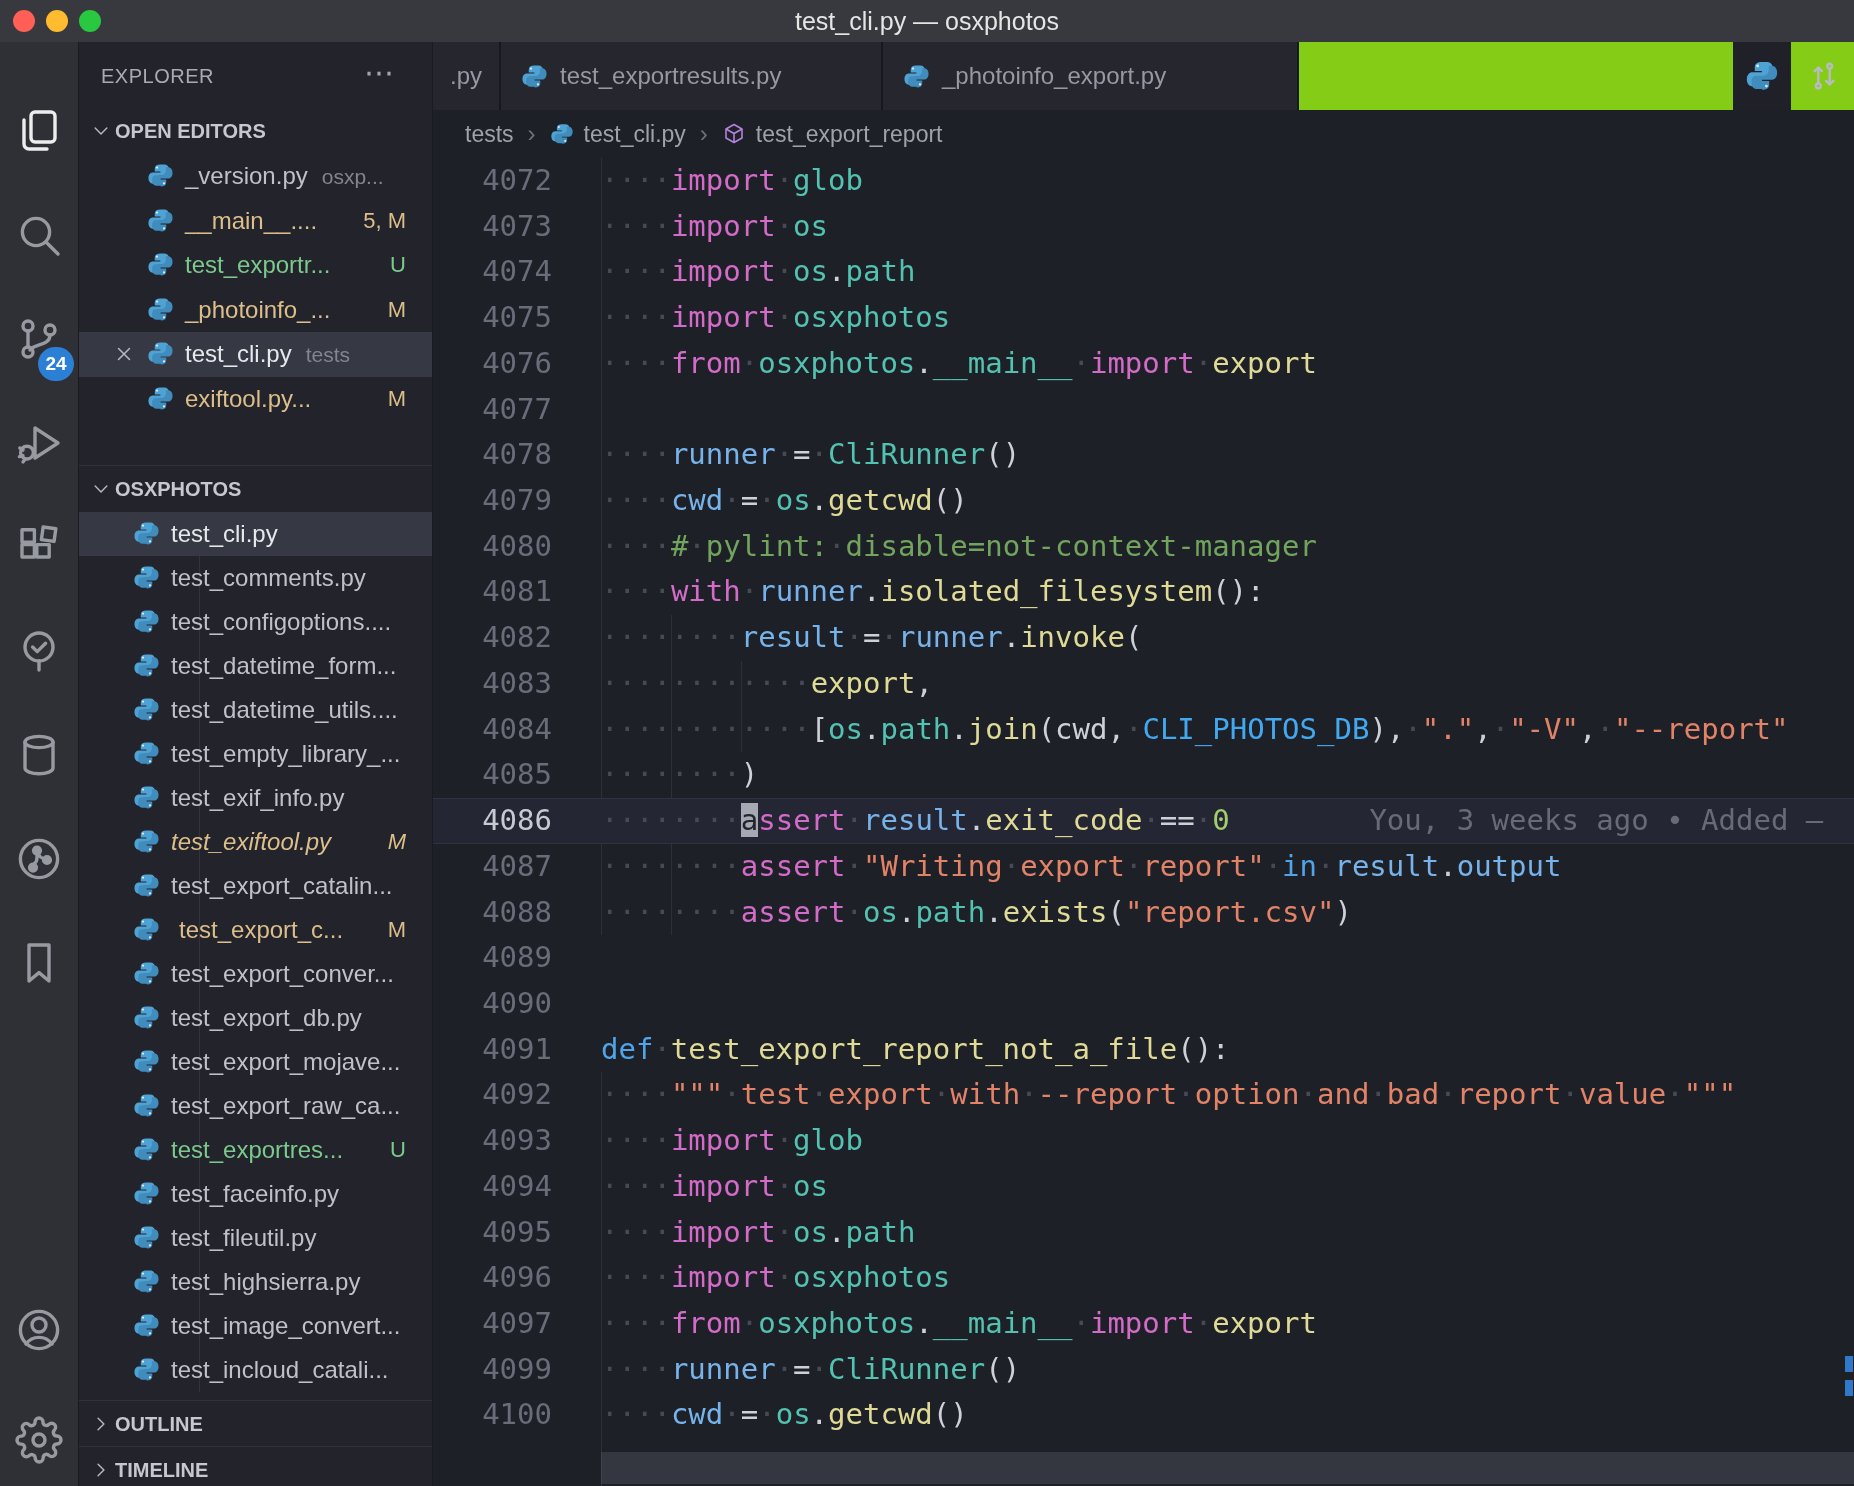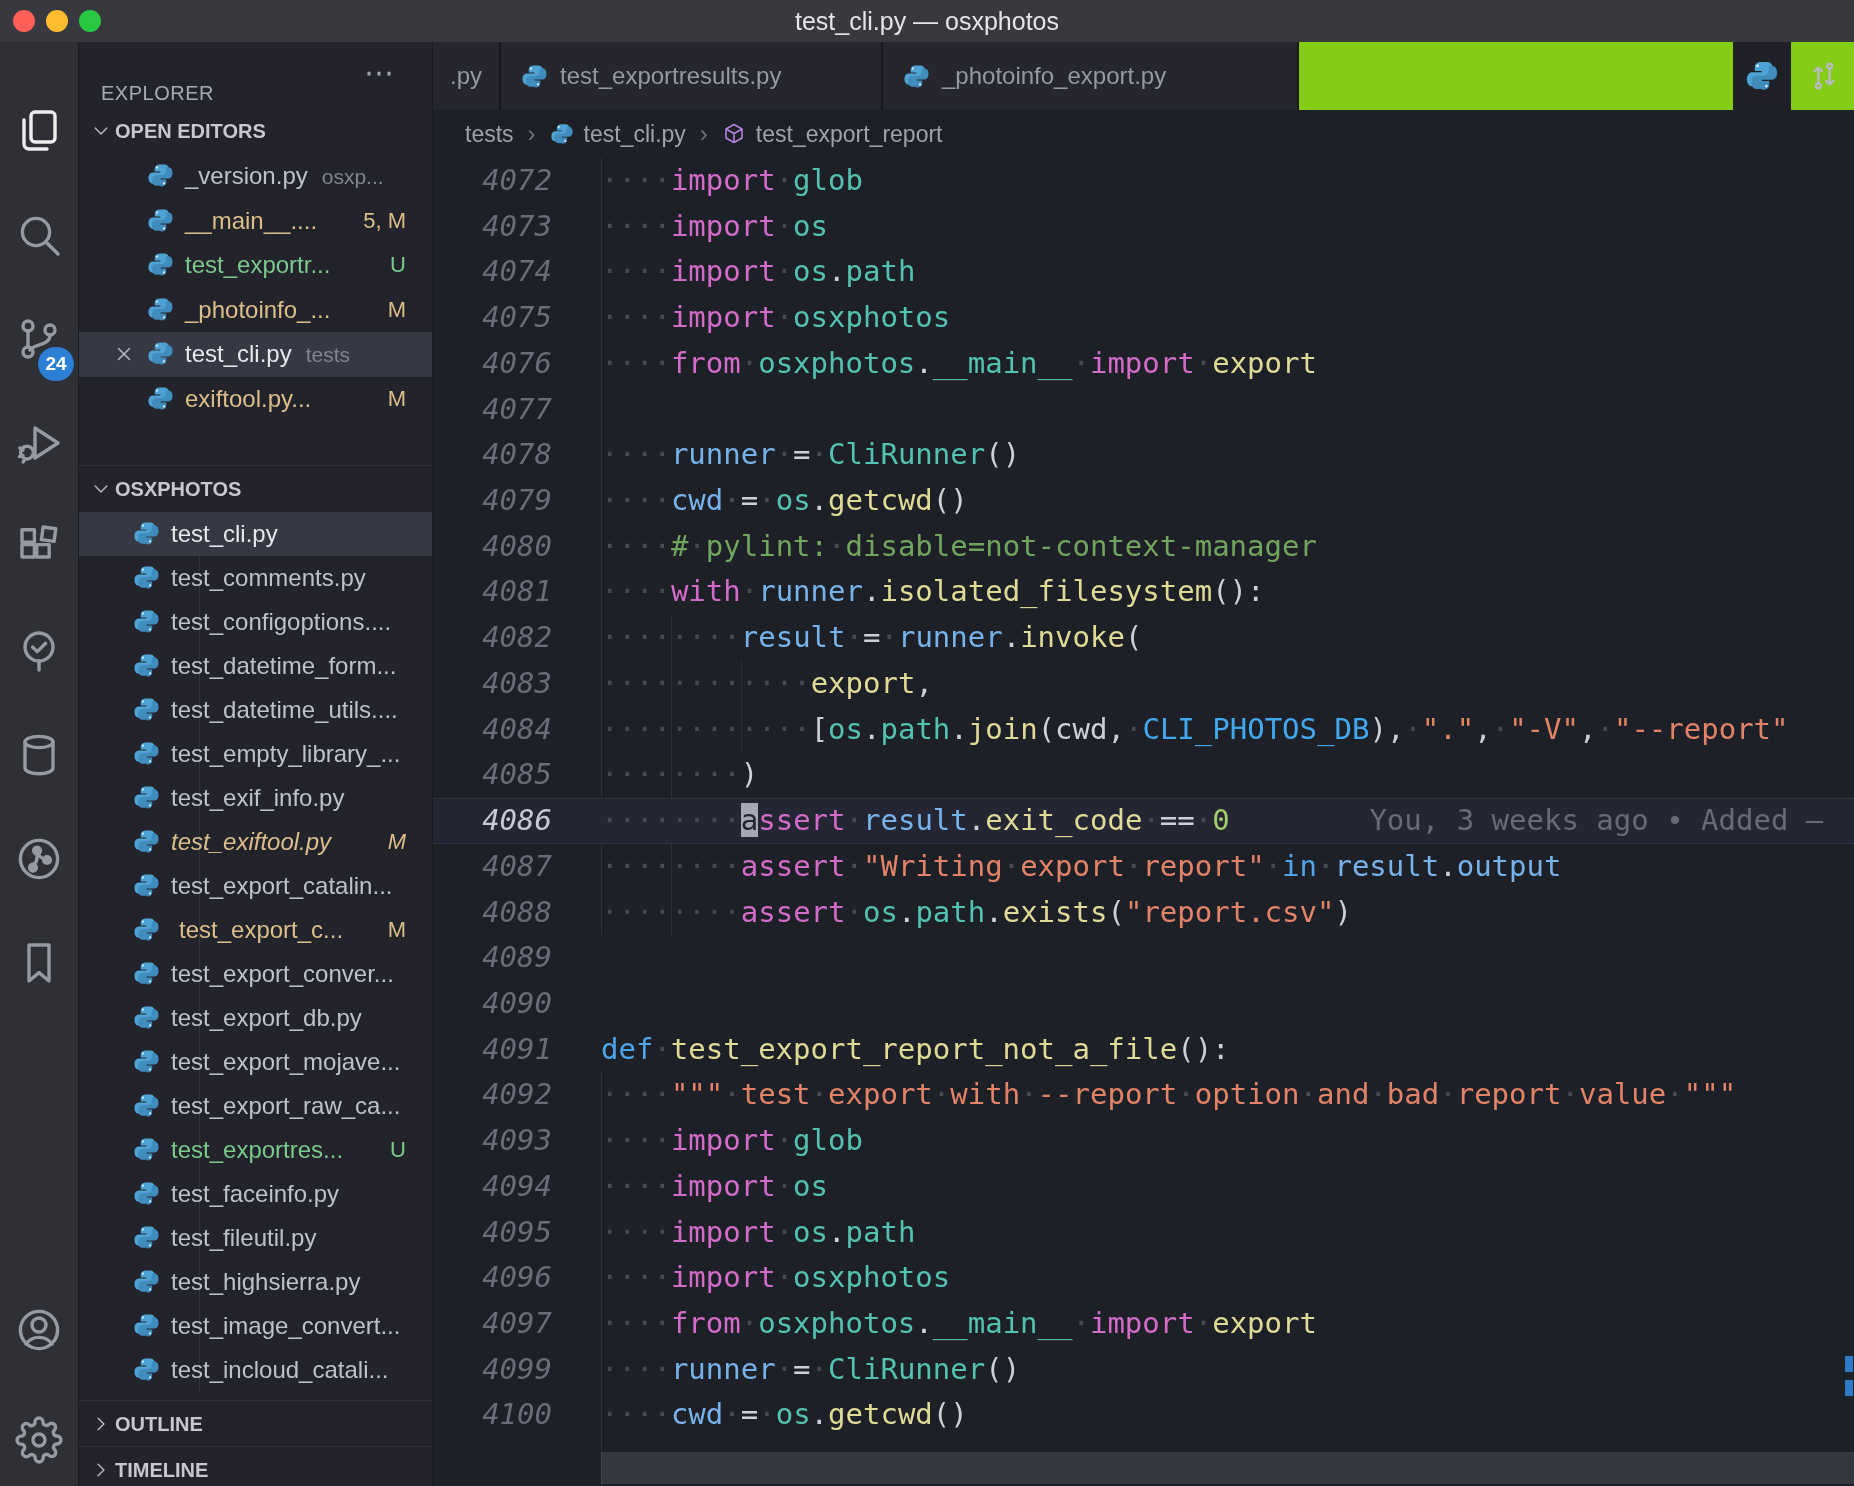--- a/index.html
+++ b/index.html
@@ -13,21 +13,21 @@
   
   #activitybar{position:absolute;left:0;top:42px;width:78px;height:1444px;background:#2f3036;border-right:1px solid #1a1b20;}
   .ab-item{position:absolute;left:0;width:78px;height:92px;display:flex;align-items:center;justify-content:center;color:#989aa2;}
   .ab-item.active{color:#eceded;}
   .ab-item svg{width:48px;height:48px;}
   .ab-badge{position:absolute;left:38px;top:54px;min-width:36px;height:34px;border-radius:17px;
     background:var(--badge);color:#fff;font-size:19px;font-weight:bold;line-height:34px;text-align:center;padding:0 4px;box-sizing:border-box;}
   
   #sidebar{position:absolute;left:79px;top:42px;width:353px;height:1444px;background:#23242b;border-right:1px solid #1a1b20;overflow:hidden;}
   #sb-head{position:absolute;left:0;top:0;width:100%;height:68px;}
-  #sb-title{position:absolute;left:22px;top:0;height:68px;line-height:68px;color:#a9abb3;font-size:20px;letter-spacing:.5px;margin-top:17px;}
+  #sb-title{position:absolute;left:22px;top:0;height:68px;line-height:68px;color:#a9abb3;font-size:20px;letter-spacing:.5px;}
   #sb-more{position:absolute;right:38px;top:0;height:68px;line-height:62px;color:#a2a4ab;font-size:30px;}
   .sec-head{position:absolute;left:0;width:100%;height:46px;border-top:1px solid #313239;color:#c7c8ce;}
   .sec-head .chev{position:absolute;left:12px;top:13px;width:20px;height:20px;color:#b8b9c0;}
   .sec-head .lbl{position:absolute;left:36px;top:0;height:46px;line-height:46px;font-weight:bold;font-size:20px;}
   .sb-row{position:absolute;left:0;width:353px;height:44px;color:#bfc1c9;font-size:24px;}
   .sb-row .nm{position:absolute;top:0;height:44px;line-height:44px;white-space:nowrap;text-align:right;}
   .sb-row .desc{color:#82848f;font-size:21px;margin-left:14px;}
   .sb-row .badge{position:absolute;right:26px;top:0;height:44px;line-height:44px;font-size:22px;}
   .sb-row .pyico{position:absolute;top:8px;width:27px;height:27px;}
   .sb-row .closex{position:absolute;left:34px;top:11px;width:22px;height:22px;color:#b6b8c0;}
@@ -46,21 +46,21 @@
   .tb-ic{position:absolute;top:0;height:68px;width:52px;display:flex;align-items:center;justify-content:center;color:#b9bbc3;}
   .tb-ic svg{width:34px;height:34px;}
   #breadcrumbs{position:absolute;left:0;top:68px;width:100%;height:48px;display:flex;align-items:center;
     color:#9fa1ab;font-size:23px;}
   #breadcrumbs .sep{margin:0 14px;color:#6f717b;font-size:24px;}
   #breadcrumbs .bc-ico{width:24px;height:24px;margin-right:10px;}
   
   #code{position:absolute;left:0;top:116px;width:100%;height:1328px;overflow:hidden;}
   .code-row{position:relative;height:45.72px;line-height:45.72px;white-space:pre;
     font-family:"DejaVu Sans Mono", monospace;font-size:29px;}
-  .code-row .ln{display:inline-block;width:119px;text-align:right;color:#696c79;font-style:italic;}
+  .code-row .ln{display:inline-block;width:119px;text-align:right;color:#696c79;}
   .code-row .lc{margin-left:49px;}
   .code-row.active{background:#242633;box-shadow:inset 0 1px 0 #2f323f, inset 0 -1px 0 #2f323f;}
   .code-row.active .ln{color:#c7c9d3;}
   .ws{color:var(--w);}
   .t-k{color:var(--k);} .t-m{color:var(--m);} .t-f{color:var(--f);} .t-v{color:var(--v);}
   .t-b{color:var(--b);} .t-c{color:var(--c);} .t-s{color:var(--s);} .t-n{color:var(--n);}
   .t-cm{color:var(--cm);} .t-p{color:var(--p);}
   .t-bl{color:var(--bl);}
   .t-cur{background:#a6a8b3;color:#23252e;}
   .guide{position:absolute;width:1px;background:#2e2f38;}

